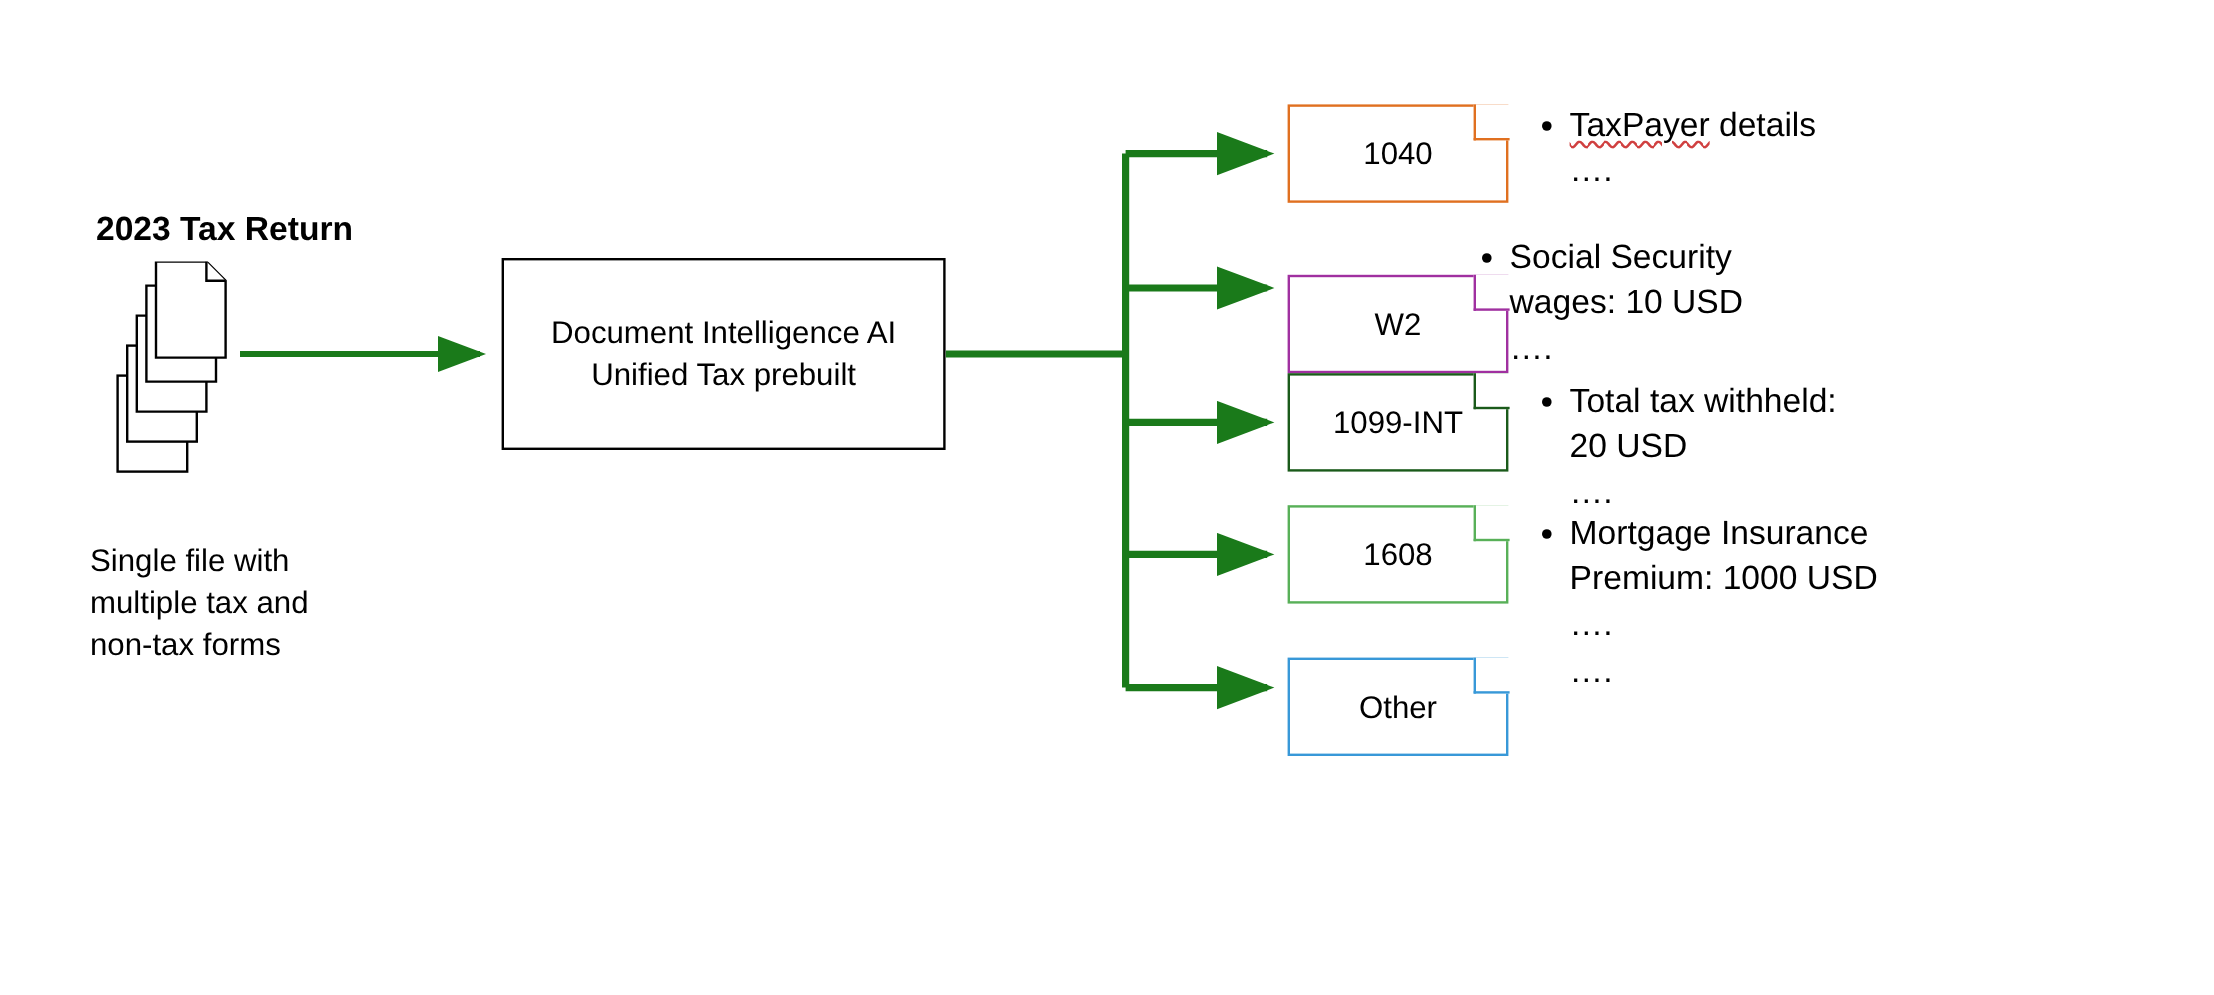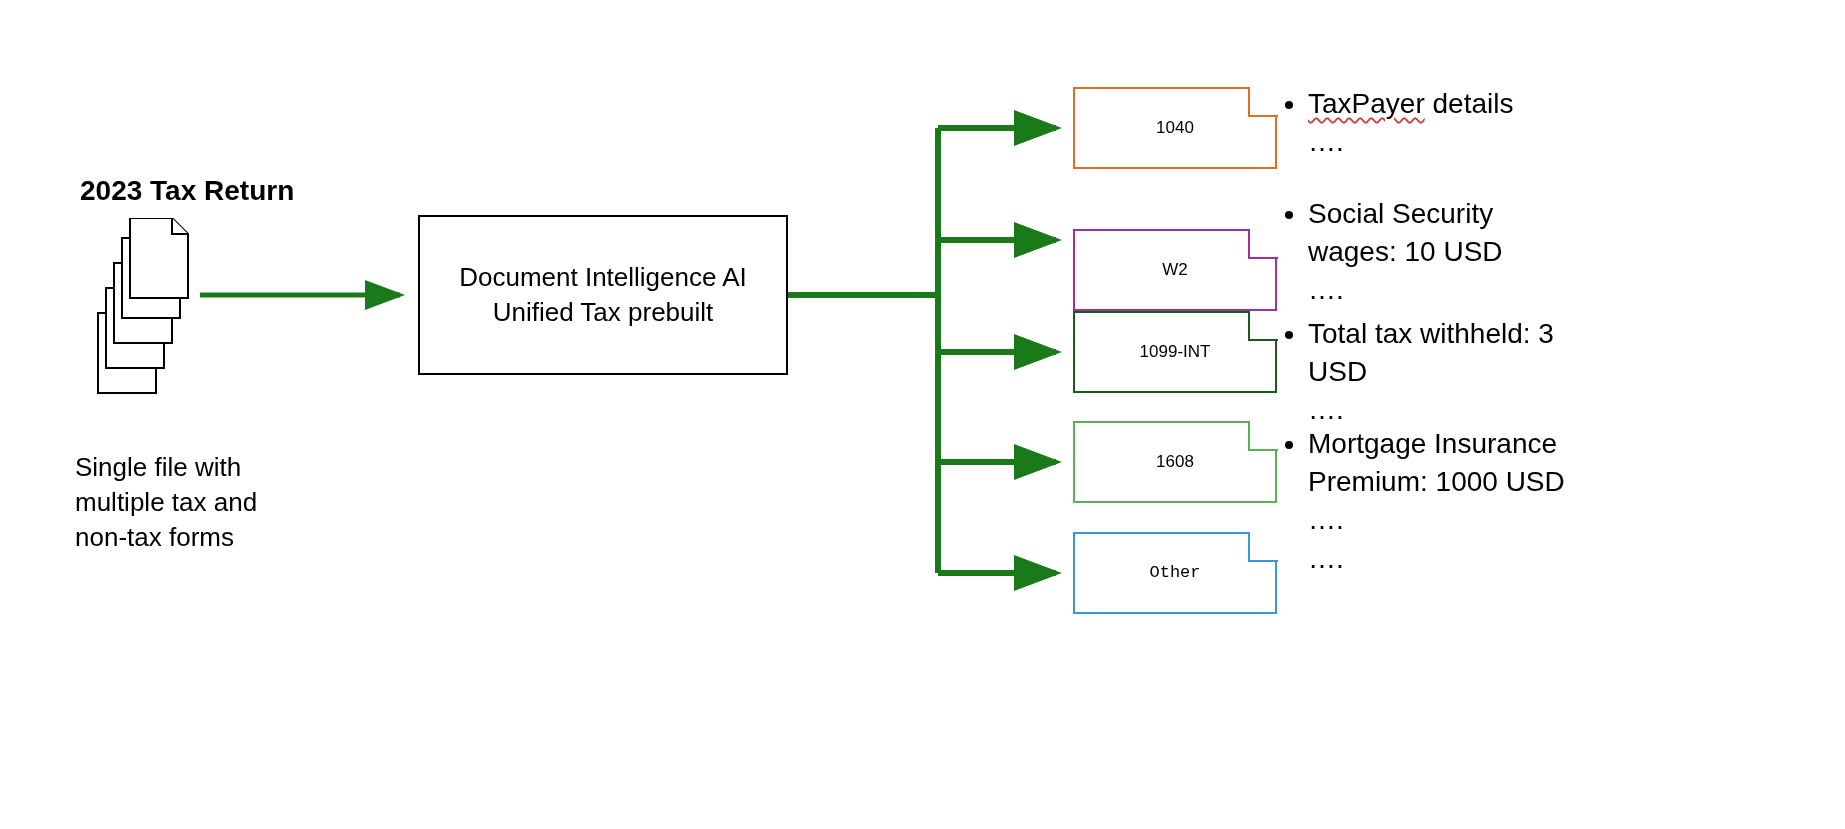--- a/index.html
+++ b/index.html
@@ -46,27 +46,27 @@
     text-align: center;
     font-size: 26px;
     line-height: 1.35;
     padding: 0;
   }
   .arrow-svg {
     position: absolute;
   }
   .doc-box {
     position: absolute;
-    width: 204px;
+    width: 184px;
     height: 82px;
     border: 2.5px solid;
     display: flex;
     align-items: center;
     justify-content: center;
-    font-size: 17px;
+    font-size: 26px;
     text-align: center;
     line-height: 1.1;
   }
   .doc-box::after {
     content: "";
     position: absolute;
     top: -2.5px;
     right: -2.5px;
     width: 30px;
     height: 30px;
@@ -169,40 +169,40 @@
   <span>W2</span>
 </div>
 <div class="doc-box" style="left:1073px; top:311px; border-color:#1a5a1a;">
   <span class="corner"></span>
   <span>1099-INT</span>
 </div>
 <div class="doc-box" style="left:1073px; top:421px; border-color:#58b058;">
   <span class="corner"></span>
   <span>1608</span>
 </div>
-<div class="doc-box" style="left:1073px; top:532px; border-color:#3898d8;font-family:Liberation Mono, monospace;">
+<div class="doc-box" style="left:1073px; top:548px; border-color:#3898d8;">
   <span class="corner"></span>
   <span>Other</span>
 </div>
 
 <div class="bullets" style="left:1280px; top:85px; width:280px;">
   <ul>
       <li><span class="spellwave">TaxPayer</span> details</li>
     </ul>
   <div class="dots">….</div>
 </div>
-<div class="bullets" style="left:1280px; top:195px; width:280px;">
+<div class="bullets" style="left:1230px; top:195px; width:280px;">
   <ul>
       <li>Social Security wages: 10 USD</li>
     </ul>
   <div class="dots">….</div>
 </div>
 <div class="bullets" style="left:1280px; top:315px; width:280px;">
   <ul>
-      <li>Total tax withheld: 3 USD</li>
+      <li>Total tax withheld: 20 USD</li>
     </ul>
   <div class="dots">….</div>
 </div>
 <div class="bullets" style="left:1280px; top:425px; width:300px;">
   <ul>
       <li>Mortgage Insurance Premium: 1000 USD</li>
     </ul>
   <div class="dots">….</div>
 </div>
 <div class="bullets" style="left:1280px; top:540px; width:360px;">

